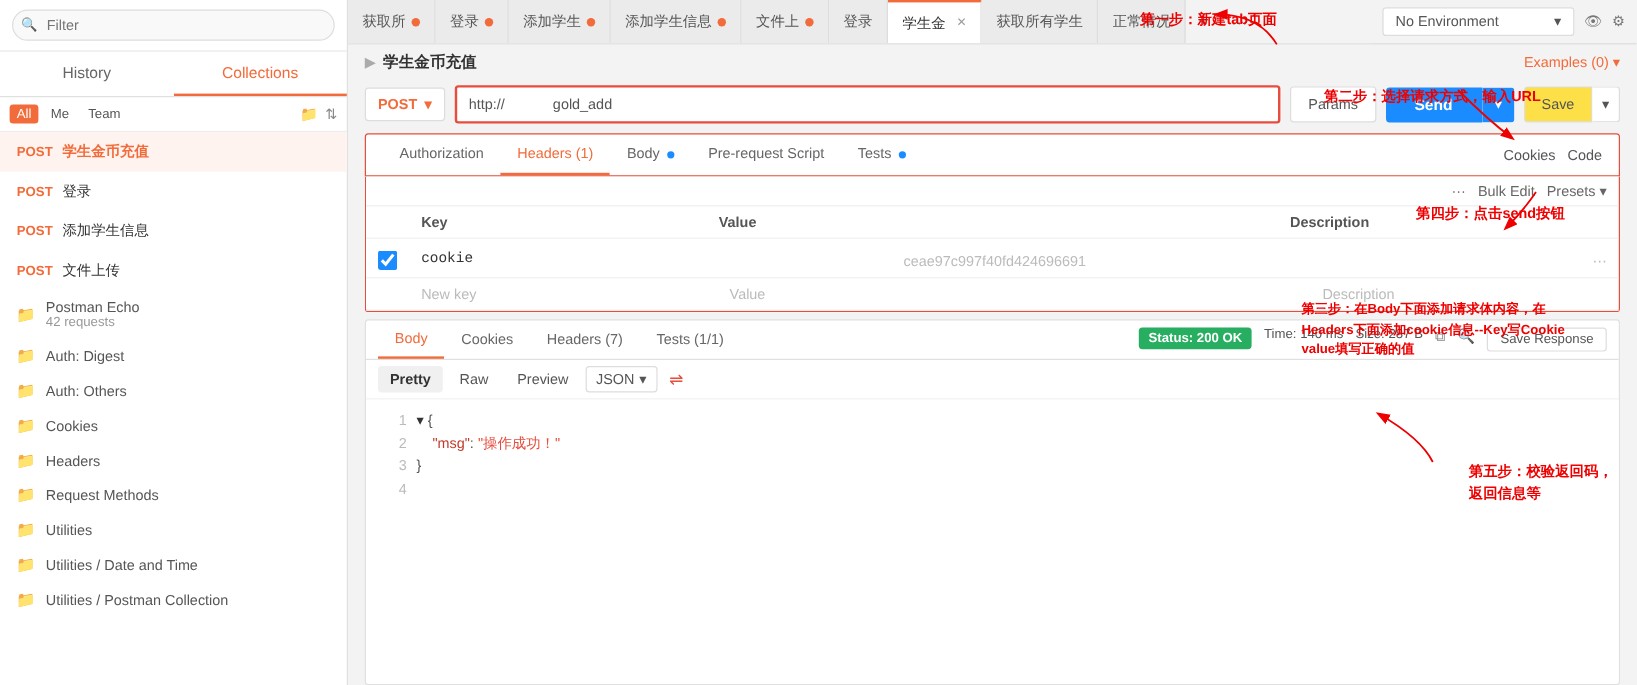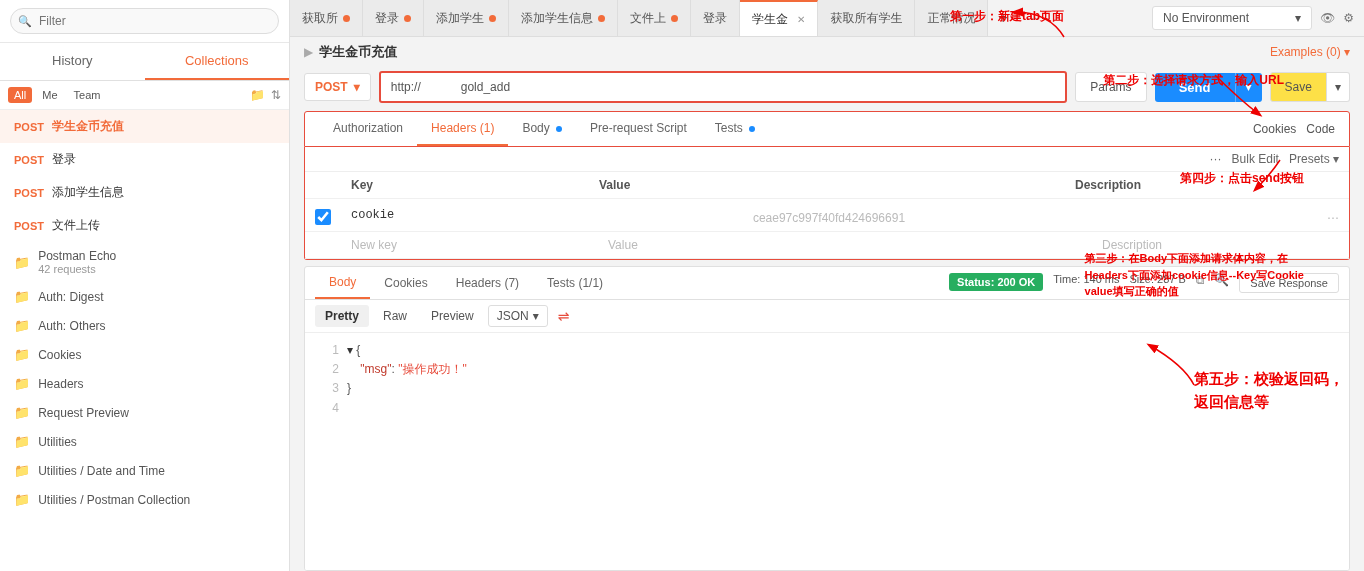--- a/index.html
+++ b/index.html
@@ -155,21 +155,21 @@
     <div class="folder-item">
       <span class="folder-icon">📁</span>
       <span>Cookies</span>
     </div>
     <div class="folder-item">
       <span class="folder-icon">📁</span>
       <span>Headers</span>
     </div>
     <div class="folder-item">
       <span class="folder-icon">📁</span>
-      <span>Request Preview</span>
+      <span>Request Methods</span>
     </div>
     <div class="folder-item">
       <span class="folder-icon">📁</span>
       <span>Utilities</span>
     </div>
     <div class="folder-item">
       <span class="folder-icon">📁</span>
       <span>Utilities / Date and Time</span>
     </div>
     <div class="folder-item">
@@ -381,21 +381,21 @@
     <span style="position:absolute; top:170px; right:60px; color:#e00; font-size:12px; font-weight:600;">第四步：点击send按钮</span>
     <svg style="position:absolute; top:155px; right:54px; width:60px; height:40px;">
       <path d="M30,5 Q20,20 5,35" stroke="#e00" stroke-width="1.5" fill="none" marker-end="url(#arr4)"></path>
       <defs>
         <marker id="arr4" markerWidth="8" markerHeight="8" refX="6" refY="3" orient="auto">
           <path d="M0,0 L0,6 L8,3 z" fill="#e00"></path>
         </marker>
       </defs>
     </svg>
 
-    <span style="position:absolute; top:368px; right:20px; color:#e00; font-size:15px; font-weight:600; line-height:1.5;">
+    <span style="position:absolute; top:384px; right:20px; color:#e00; font-size:12px; font-weight:600; line-height:1.5;">
       第五步：校验返回码，<br>返回信息等
     </span>
     <svg style="position:absolute; top:340px; right:140px; width:80px; height:50px;">
       <path d="M50,45 Q40,25 5,5" stroke="#e00" stroke-width="1.5" fill="none" marker-end="url(#arr5)"></path>
       <defs>
         <marker id="arr5" markerWidth="8" markerHeight="8" refX="6" refY="3" orient="auto">
           <path d="M0,0 L0,6 L8,3 z" fill="#e00"></path>
         </marker>
       </defs>
     </svg>

